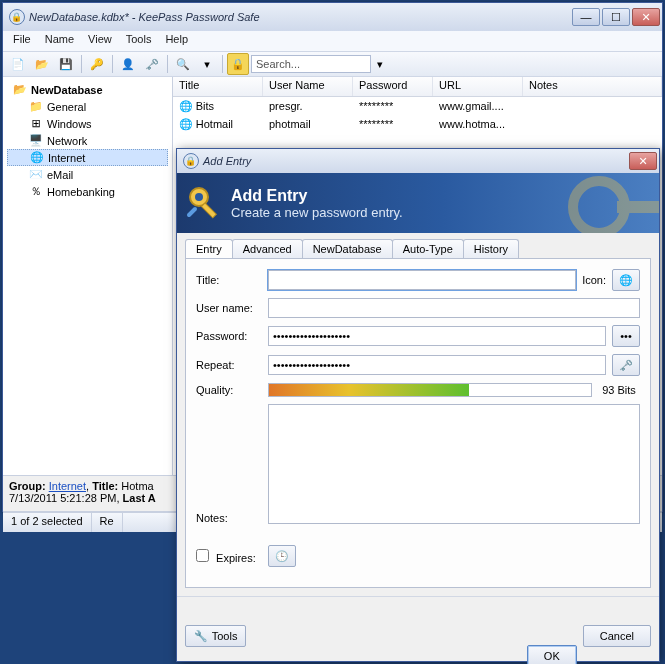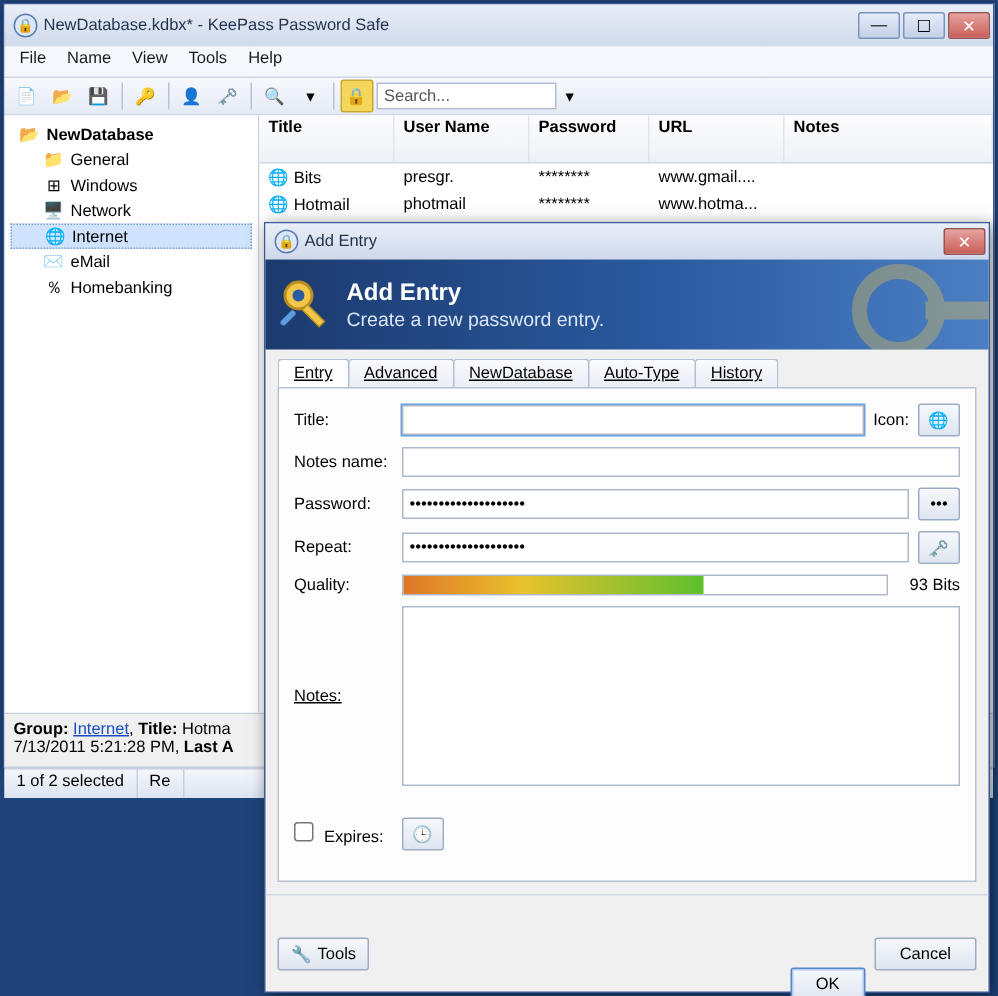--- a/index.html
+++ b/index.html
@@ -2,68 +2,68 @@
 <html><head>
 <meta charset="utf-8">
 <style>
 * { box-sizing: border-box; margin: 0; padding: 0; font-family: "Segoe UI", Tahoma, sans-serif; font-size: 11px; }
 body { background: #1e437a; width: 665px; height: 664px; position: relative; overflow: hidden; }
 
 
 .main-window { position:absolute; left:2px; top:2px; width:661px; height:510px; background:#f0f0f0; border:1px solid #3b5998; box-shadow:0 0 4px rgba(0,0,0,.4); }
 .titlebar { height:28px; background:linear-gradient(#e9eff8,#cfd9eb); display:flex; align-items:center; padding-left:6px; }
 .titlebar .icon { width:16px;height:16px;border-radius:50%;background:#dce6f4;border:1px solid #5a7cb0;display:flex;align-items:center;justify-content:center;font-size:9px;color:#3b5998;margin-right:4px;}
-.titlebar .title { color:#25324d; }
+.titlebar .title { color:#25324d;font-style:italic; }
 .win-controls { margin-left:auto; display:flex; }
 .win-controls div { width:28px;height:18px;border:1px solid #7a93bc;background:linear-gradient(#e6edf9,#c3cfe6);margin-right:2px;display:flex;align-items:center;justify-content:center;border-radius:2px;}
 .win-controls .close { background:linear-gradient(#e7a3a0,#c85e59);border-color:#985451;color:#fff;}
 .menubar { height:20px; background:#f5f8fd; display:flex; gap:14px; padding:2px 10px; }
 .menubar span { color:#1a1a1a; }
 .toolbar { height:26px; background:linear-gradient(#f7f9fd,#e4eaf4); border-top:1px solid #cfd7e6;border-bottom:1px solid #cfd7e6; display:flex; align-items:center; padding:0 4px; gap:2px;}
 .tb-btn { width:22px;height:22px;display:flex;align-items:center;justify-content:center;border-radius:2px;}
 .tb-sep { width:1px;height:18px;background:#b8c2d6;margin:0 2px;}
 .searchbox { flex:0 0 120px; height:18px; border:1px solid #b0bcd4; background:#fff; padding:0 4px; color:#555; display:flex;align-items:center;}
 .content { display:flex; height:calc(100% - 28px - 20px - 26px - 36px); }
 .tree { width:170px; border-right:1px solid #c8d0e0; background:#fff; padding:4px;}
 .tree .node { display:flex; align-items:center; gap:4px; height:17px; padding-left:6px;}
 .tree .node.child { padding-left:22px;}
 .tree .node.sel { background:#cfe3ff; border:1px dotted #7da2ce; }
 .tree .ico { width:14px;height:14px;display:inline-flex;align-items:center;justify-content:center;}
 .list { flex:1; background:#fff; }
-.list-header { display:flex; background:linear-gradient(#fdfdfe,#eef1f7); border-bottom:1px solid #d0d6e2; height:32px;font-weight:bold;}
+.list-header { display:flex; background:linear-gradient(#fdfdfe,#eef1f7); border-bottom:1px solid #d0d6e2; height:20px;}
 .list-header div { padding:2px 6px; border-right:1px solid #e0e4ed; }
 .list-row { display:flex; height:18px; align-items:center;}
 .list-row div { padding:0 6px; }
 .col-title{flex:0 0 90px}.col-user{flex:0 0 90px}.col-pass{flex:0 0 80px}.col-url{flex:0 0 90px}.col-notes{flex:1}
 .status-area { border-top:1px solid #c8d0e0; background:#f0f0f0; font-size:11px; }
 .detail-panel { padding:4px 6px; height:36px; border-bottom:1px solid #c8d0e0;}
 .detail-panel a{color:#1a4fc3;text-decoration:underline;}
 .statusbar { display:flex; height:20px; background:linear-gradient(#f4f7fc,#dde4f0); border-top:1px solid #c8d0e0; }
 .statusbar div{padding:2px 8px;border-right:1px solid #c8d0e0;}
 
 
 .dialog { position:absolute; left:176px; top:148px; width:484px; height:514px; background:#f0f0f0; border:1px solid #3b5998; box-shadow:2px 2px 10px rgba(0,0,0,.5); }
 .dialog .titlebar{height:24px;}
 .dialog .titlebar .title{font-size:11px;}
 .banner { height:60px; background:linear-gradient(90deg,#1c3a6e 0%,#2a5aa0 55%,#4b7fc2 100%); position:relative; display:flex; align-items:center; padding-left:54px; overflow:hidden;}
 .banner .big-title{color:#fff;font-size:16px;font-weight:600;}
 .banner .sub{color:#dbe6f5;font-size:13px;}
 .banner svg.key-left{position:absolute;left:8px;top:10px;}
 .banner svg.key-right{position:absolute;right:-20px;top:-6px;opacity:.35;}
 .tabs { display:flex; padding:6px 8px 0 8px; gap:0; }
-.tabs .tab{padding:3px 10px;border:1px solid #b7c0d2;border-bottom:none;background:linear-gradient(#fafbfd,#e9edf5);border-radius:3px 3px 0 0;margin-right:-1px;text-decoration:underline;}
+.tabs .tab{padding:3px 10px;border:1px solid #b7c0d2;border-bottom:none;background:linear-gradient(#fafbfd,#e9edf5);border-radius:3px 3px 0 0;margin-right:-1px;}
 .tabs .tab.active{background:#fdfdfd;position:relative;z-index:2;}
 .form-panel { margin:0 8px 8px 8px; border:1px solid #b7c0d2; background:#fdfdfd; padding:10px 10px; height:330px;}
 .form-row{display:flex;align-items:center;margin-bottom:7px;gap:6px;}
 .form-row label{flex:0 0 66px;}
 .form-row input[type=text],.form-row input[type=password]{flex:1;height:20px;border:1px solid #b0b9cc;padding:0 4px;}
 .icon-btn{width:28px;height:22px;border:1px solid #9cabc6;border-radius:2px;background:linear-gradient(#f6f8fc,#dfe5f0);display:flex;align-items:center;justify-content:center;}
 .quality-bar{flex:1;height:14px;border:1px solid #b0b9cc;background:#fff;position:relative;}
 .quality-fill{height:100%;width:62%;background:linear-gradient(90deg,#e07628 0%,#e8c22c 40%,#5ebf2f 100%);}
-.notes-row{align-items:center;text-decoration:underline;}
+.notes-row{align-items:flex-end;}
 .notes-row textarea{flex:1;height:120px;border:1px solid #b0b9cc;resize:none;}
 .expires-row input[type=checkbox]{margin-right:4px;}
 .expires-field{flex:1;height:20px;border:1px solid #b0b9cc;background:#fff;display:flex;align-items:center;padding:0 4px;justify-content:space-between;}
 .dlg-footer{display:flex;padding:8px;gap:6px;align-items:center;border-top:1px solid #d2d8e4;}
 .dlg-btn{height:22px;padding:0 16px;border:1px solid #9cabc6;border-radius:2px;background:linear-gradient(#f6f8fc,#dfe5f0);}
 .dlg-btn.primary{border-color:#5a87c7;box-shadow:inset 0 0 0 1px #aecbf1;margin-top:40px;}
 .tools-btn{display:flex;align-items:center;gap:4px;padding:0 8px;}
 </style>
 </head>
 <body>
@@ -216,39 +216,39 @@
 
   <div class="form-panel">
     <div class="form-row">
       <label>Title:</label>
       <input type="text" style="outline: rgb(110, 160, 224) solid 1px;" value="">
 
       <span>Icon:</span>
       <div class="icon-btn">🌐</div>
     </div>
     <div class="form-row">
-      <label>Notes name:</label>
+      <label>User name:</label>
       <input type="text" value="" style="">
     </div>
     <div class="form-row">
       <label>Password:</label>
       <input type="text" value="••••••••••••••••••••" style="">
       <div class="icon-btn">•••</div>
     </div>
     <div class="form-row">
       <label>Repeat:</label>
       <input type="text" value="••••••••••••••••••••" style="">
       <div class="icon-btn">🗝️</div>
     </div>
     <div class="form-row">
       <label>Quality:</label>
       <div class="quality-bar">
           <div class="quality-fill"></div>
         </div>
-      <span style="width:42px;text-align:right">93 Bits</span>
+      <span style="width:42px;text-align:center">93 Bits</span>
     </div>
     <div class="form-row notes-row">
       <label>Notes:</label>
       <textarea style=""></textarea>
     </div>
     <div style="height:14px"></div>
     <div class="form-row expires-row">
       <label style="flex:0 0 66px">
         <input type="checkbox" style="">
         <span>Expires:</span>

